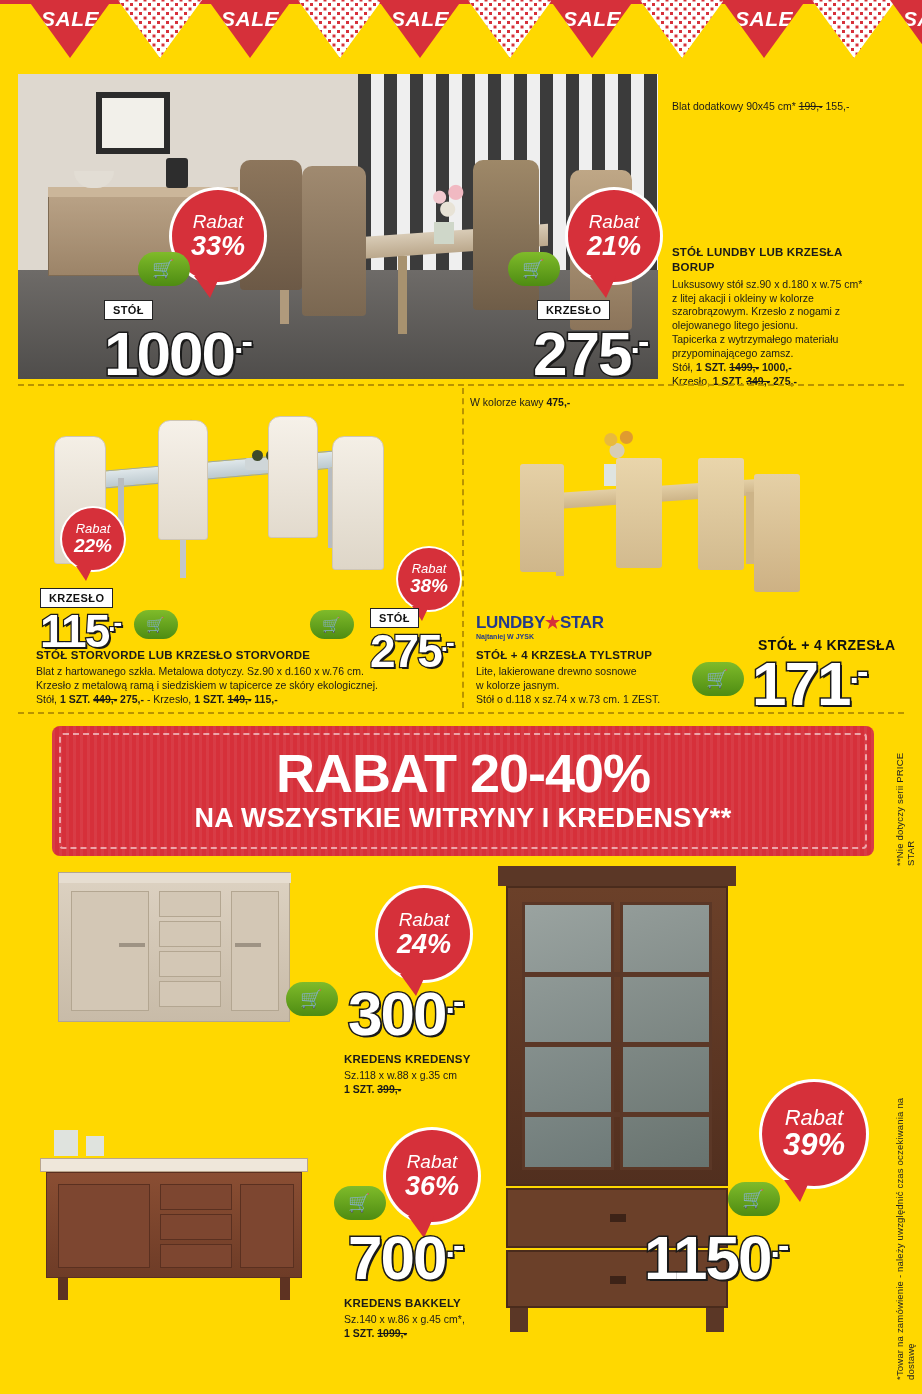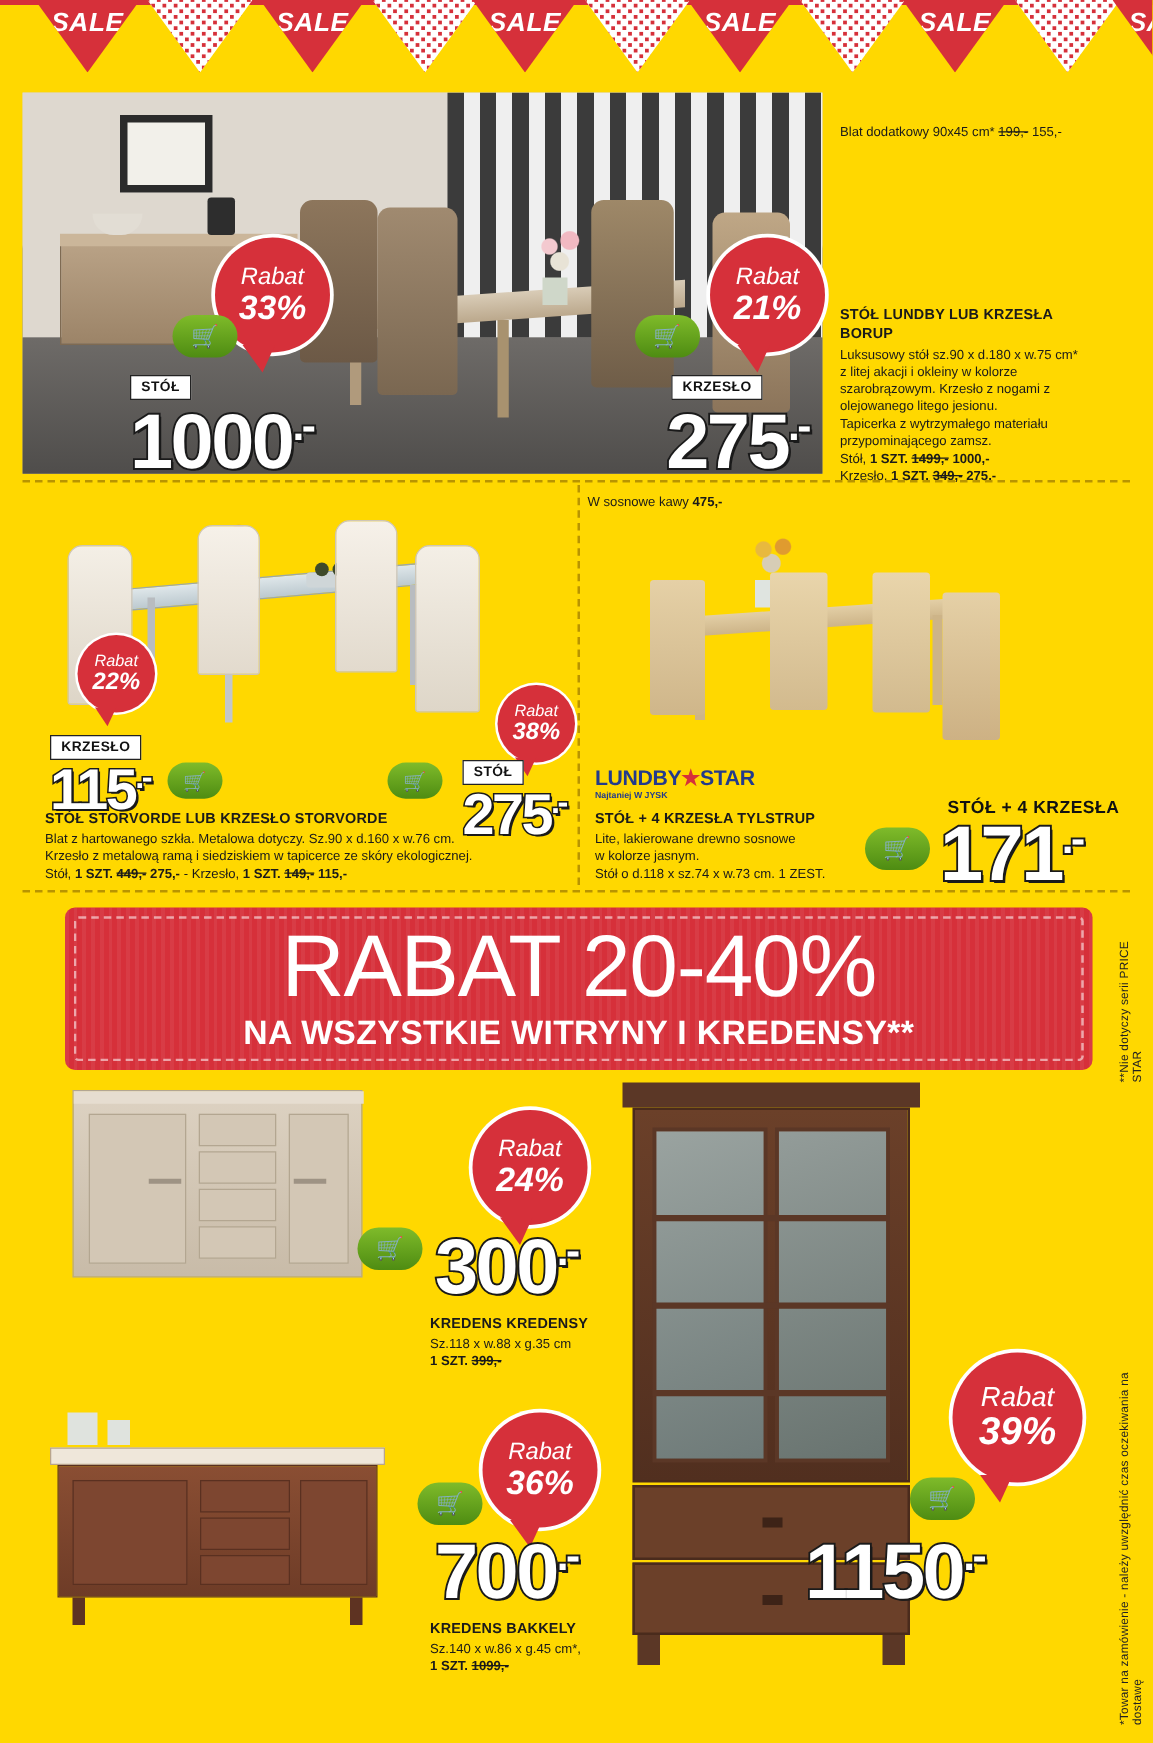--- a/index.html
+++ b/index.html
@@ -111,21 +111,21 @@
     color:#fff; overflow:hidden;
   }
   .redbanner:before {
     content:""; position:absolute; inset:7px; border:2px dashed rgba(255,255,255,.55); border-radius:4px;
     pointer-events:none;
   }
   .redbanner .bg-stripes{
     position:absolute; inset:0;
     background:repeating-linear-gradient(90deg, rgba(255,255,255,.06) 0 3px, transparent 3px 7px);
   }
-  .rb-main { font-size:70px; font-weight:normal; letter-spacing:-1px; line-height:0.95; position:relative; }
+  .rb-main { font-size:54px; font-weight:bold; letter-spacing:-1px; line-height:0.95; position:relative; }
   .rb-sub { font-size:27px; font-weight:bold; letter-spacing:0.3px; margin-top:4px; position:relative; }
 
   .side-note {
     position:absolute; right:2px; font-size:9.5px; color:#222;
     writing-mode: vertical-rl; transform: rotate(180deg);
     letter-spacing:0.2px;
   }
 
   .pricestar {
     position:absolute; font-weight:bold; color:#233a8c; font-size:17px; letter-spacing:-0.3px;
@@ -290,21 +290,21 @@
     <span class="h">STÓŁ STORVORDE LUB KRZESŁO STORVORDE</span>
     <div>Blat z hartowanego szkła. Metalowa dotyczy. Sz.90 x d.160 x w.76 cm.</div>
     <div>Krzesło z metalową ramą i siedziskiem w tapicerce ze skóry ekologicznej.</div>
     <div>
       <span>Stół, </span><b>1 SZT.</b> <b class="strike">449,-</b> <b>275,-</b> -
       <span>Krzesło, </span><b>1 SZT.</b> <b class="strike">149,-</b> <b>115,-</b>
     </div>
   </div>
 
   <div class="small-note" style="left:470px; top:396px;">
-    <span>W sosnowe kawy</span>
+    <span>W kolorze kawy</span>
     <b>475,-</b>
   </div>
 
   <div class="obj" style="left:520px; top:400px; width:370px; height:230px;">
     <div class="obj" style="left:70px; top:22px; width:52px; height:44px; background:radial-gradient(circle at 40% 40%,#e8b93e 6px,transparent 7px),radial-gradient(circle at 70% 35%,#e09b2f 6px,transparent 7px),radial-gradient(circle at 52% 65%,#d7cdb6 7px,transparent 8px);"></div>
     <div class="obj" style="left:84px; top:64px; width:20px; height:22px; background:#dfe4e0;"></div>
     <div class="obj" style="left:22px; top:86px; width:230px; height:16px; background:linear-gradient(180deg,#e3cfa6,#cdb488); transform:skewY(-4deg);"></div>
     <div class="obj" style="left:36px; top:100px; width:8px; height:76px; background:#cdb488;"></div>
     <div class="obj" style="left:226px; top:92px; width:8px; height:72px; background:#cdb488;"></div>
     <div class="obj" style="left:0px; top:64px; width:44px; height:108px; background:linear-gradient(180deg,#e5d0a6,#cfb68a); border-radius:3px;"></div>

